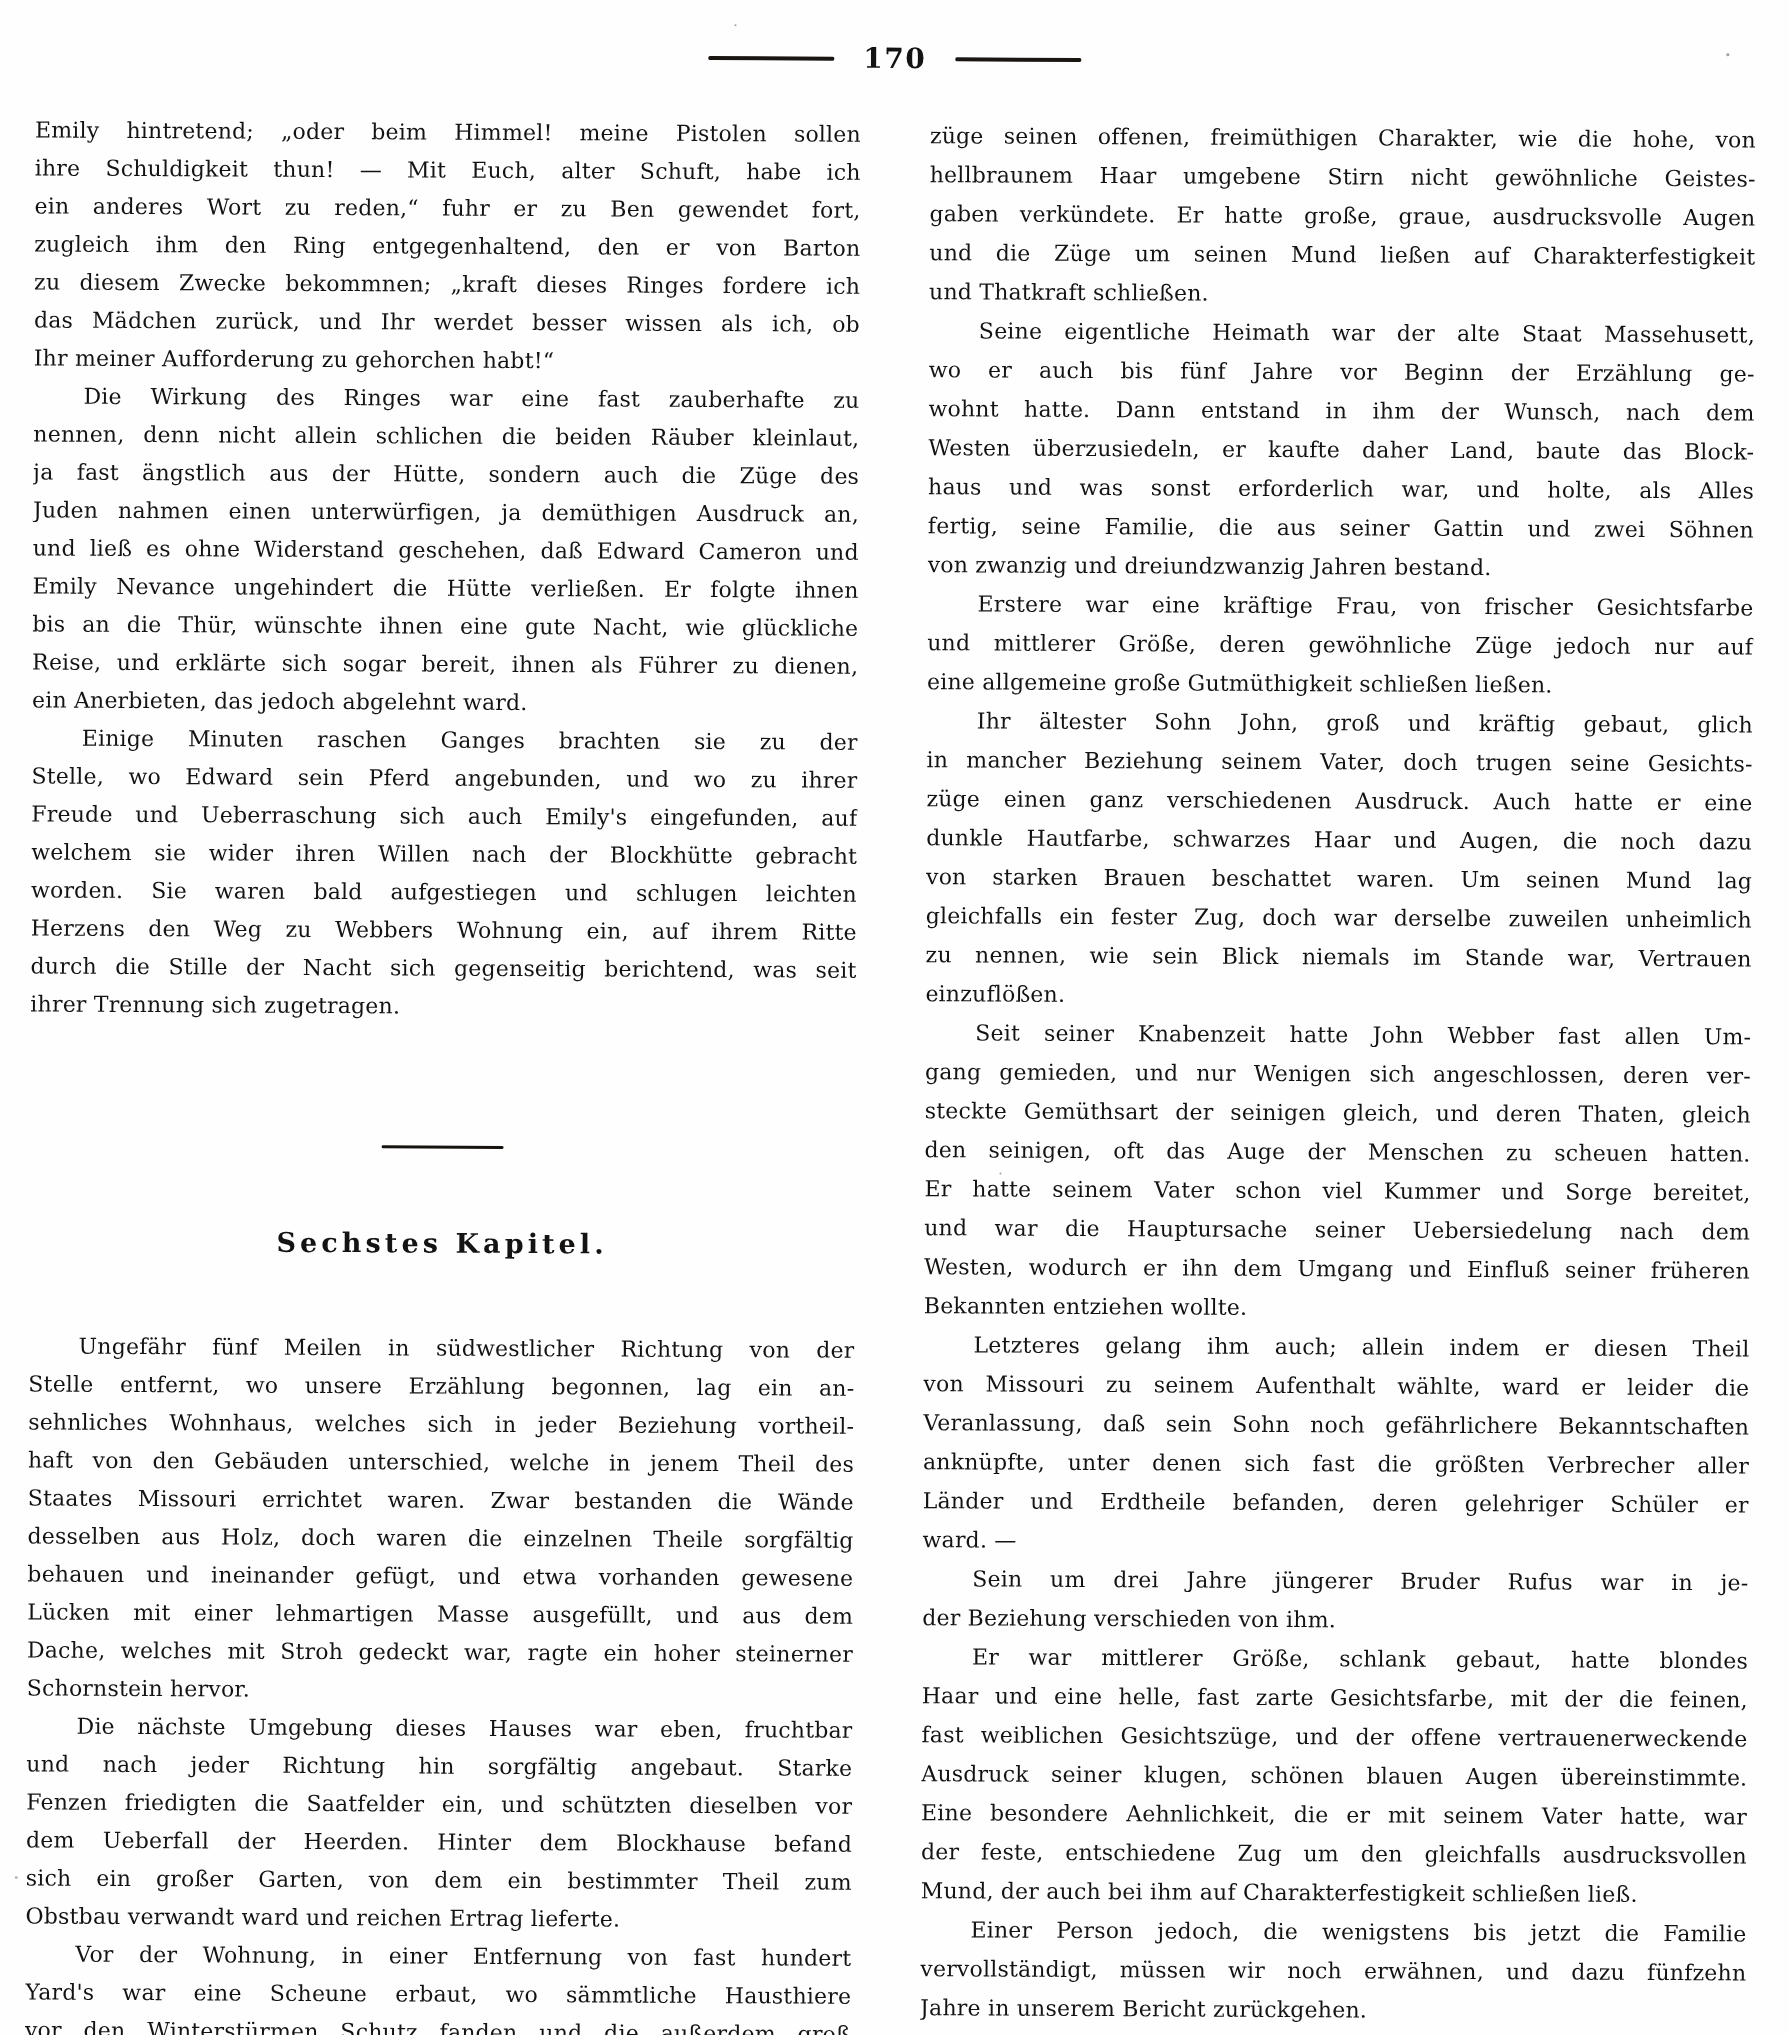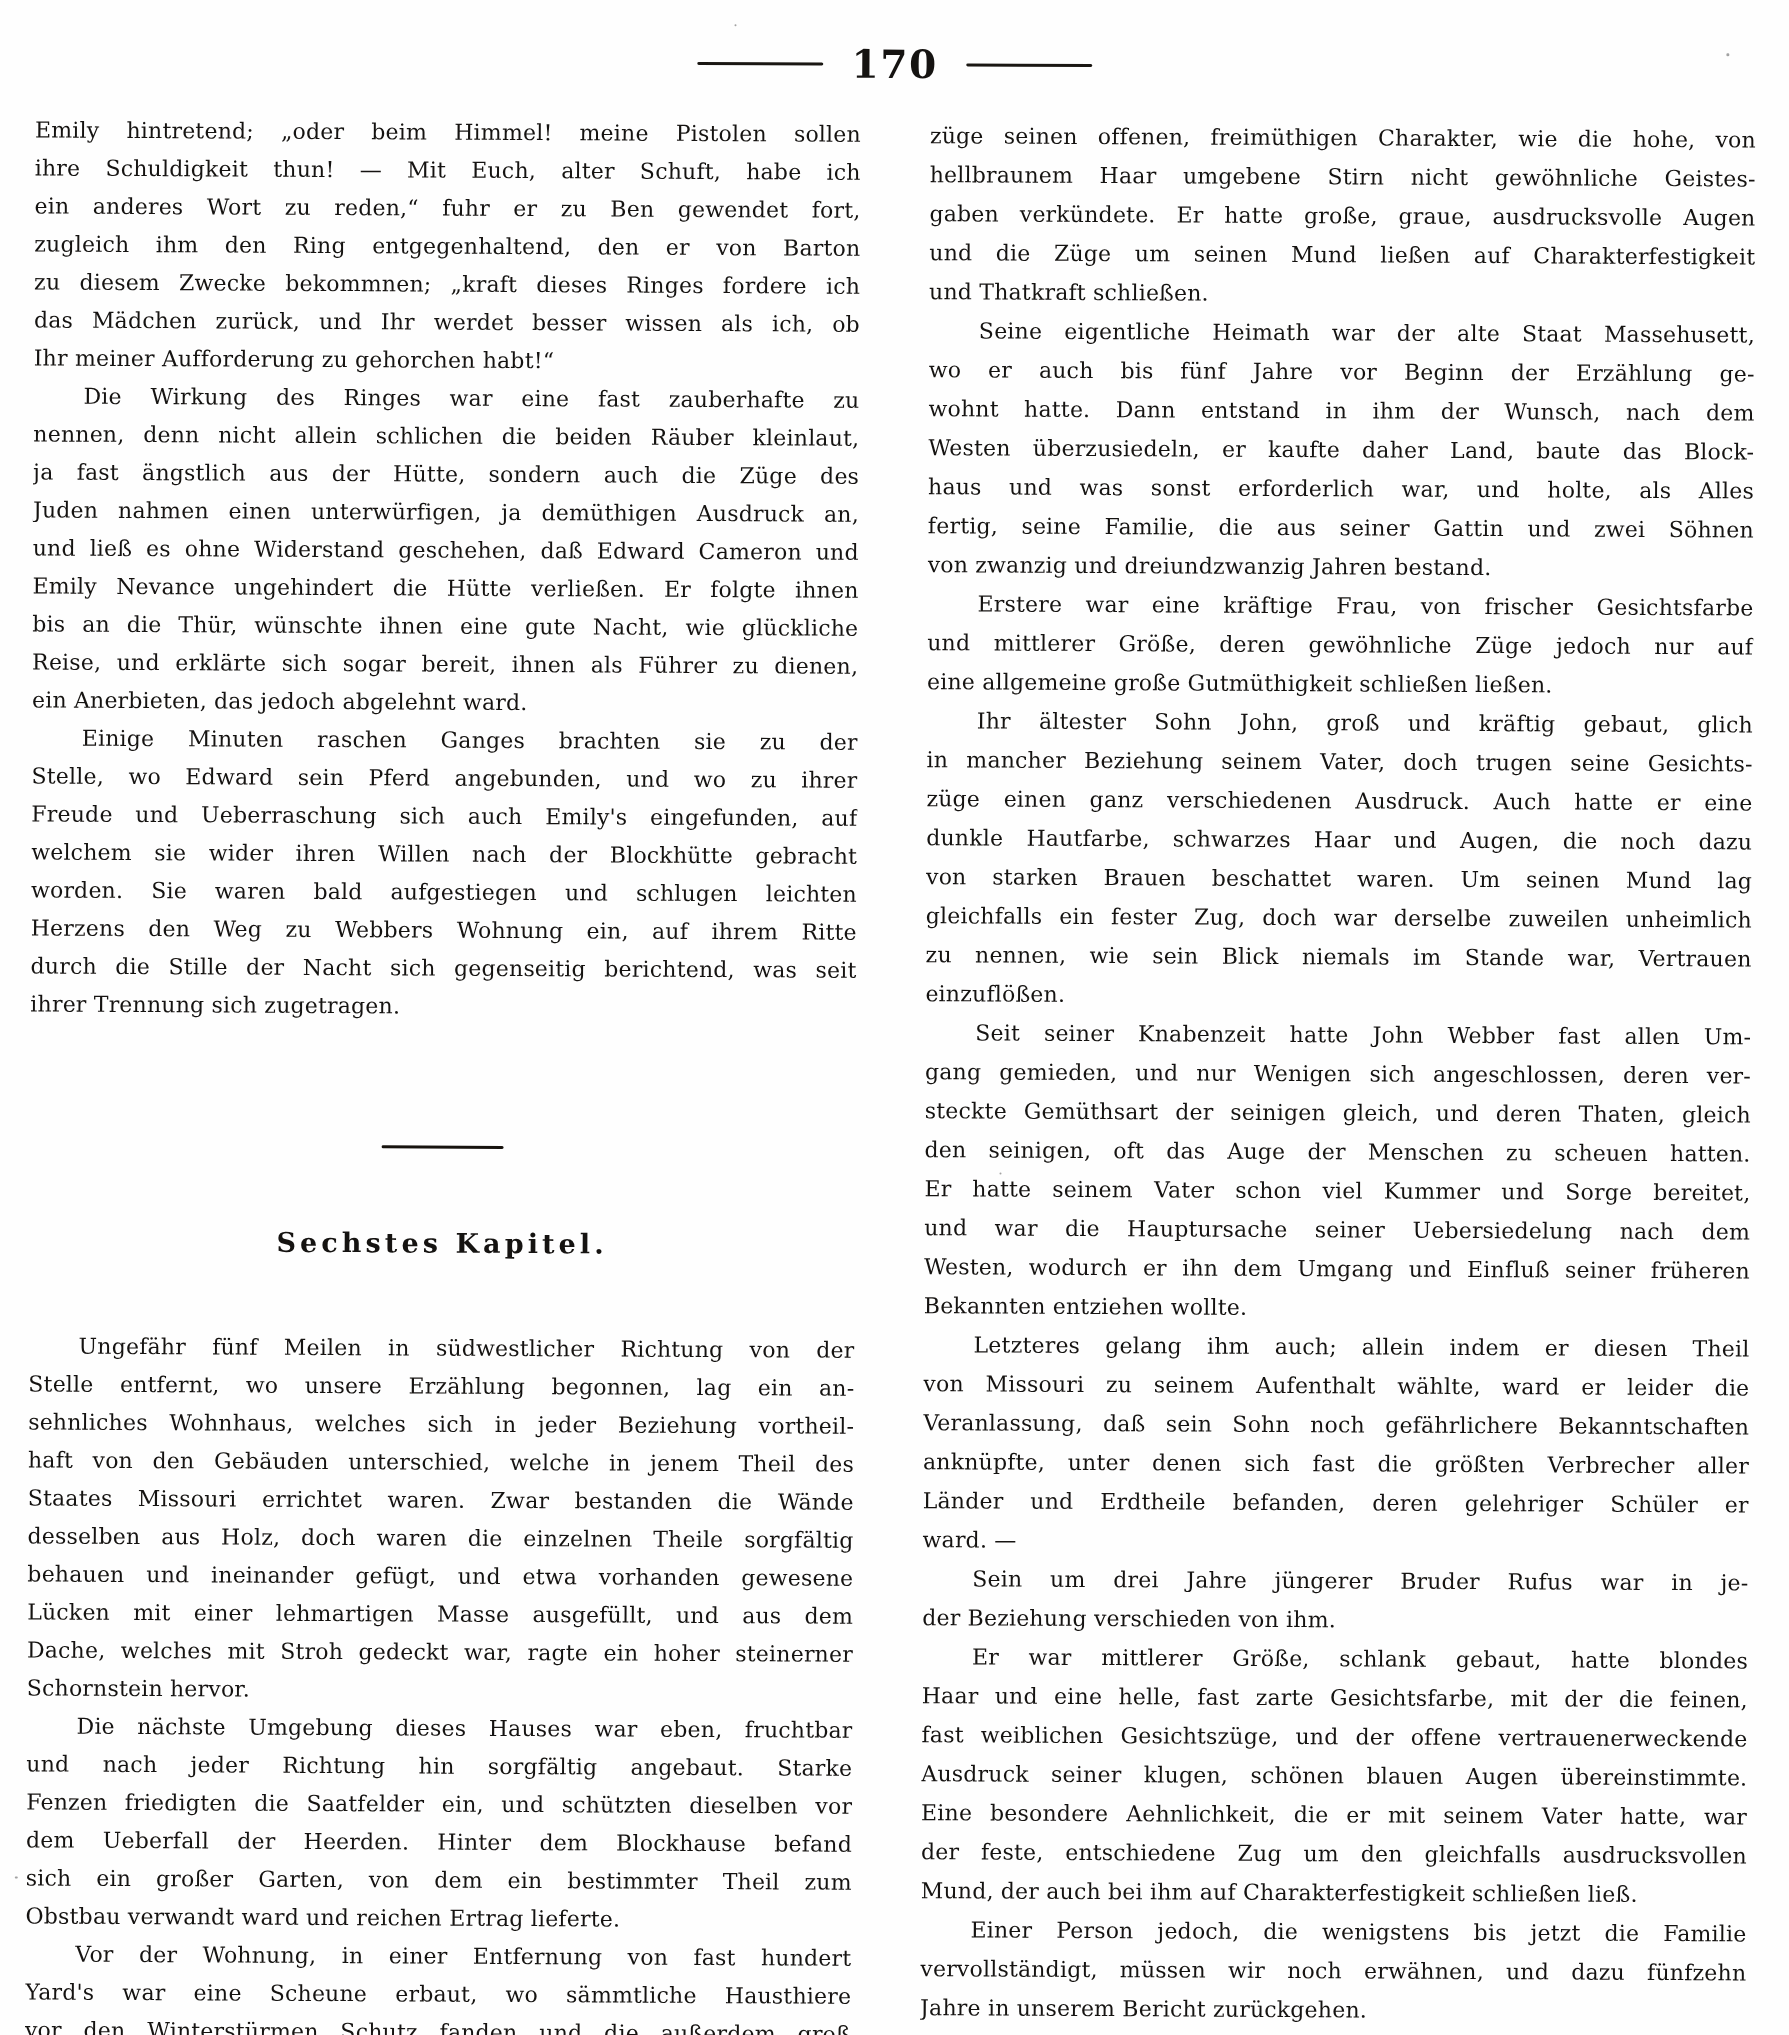--- a/index.html
+++ b/index.html
@@ -33,21 +33,21 @@
     justify-content: center;
     gap: 28.5px;
   }
   .head-rule {
     width: 126px;
     height: 3.7px;
     background: #1a1713;
     border-radius: 1.6px;
   }
   .head-number {
-    font-size: 39px;
+    font-size: 28px;
     font-weight: bold;
     letter-spacing: 1.6px;
     line-height: 1;
   }
   
   .column {
     position: absolute;
     top: 116px;
     width: 826px;
     --lh: 38px;

